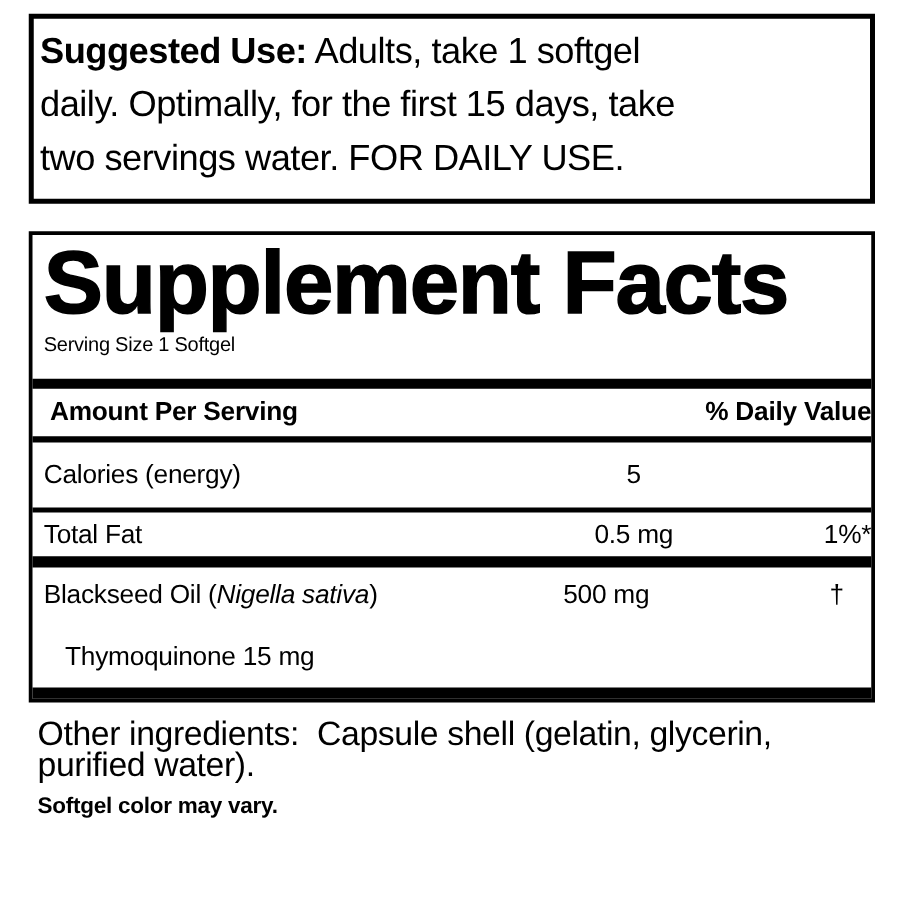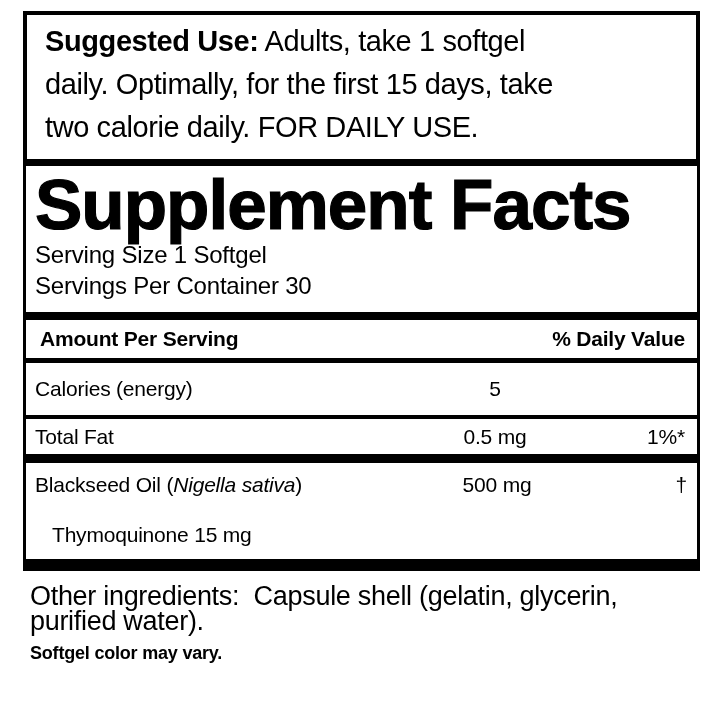--- a/index.html
+++ b/index.html
@@ -5,73 +5,72 @@
   html,body{margin:0;padding:0;}
   body{
     width:725px;height:725px;background:#ffffff;position:relative;
     font-family:"Liberation Sans",sans-serif;color:#000;
     -webkit-font-smoothing:antialiased;
   }
   .canvas{position:absolute;left:23px;top:11px;width:677px;}
   .box{border:4px solid #000;background:#fff;box-sizing:border-box;}
 
   
-  .suggested{padding:5px 8px 10px 18px;}
+  .suggested{padding:5px 8px 10px 5px;margin-bottom:22px;}
   .sug-line{font-size:29px;line-height:43px;letter-spacing:-0.4px;white-space:nowrap;}
   .sug-line b{font-weight:bold;}
 
   
   .facts{padding:0;border-width:3px;}
   .facts-title{
     margin:4px 0 0 0;padding:0 0 0 9px;
     font-size:71px;font-weight:bold;line-height:69px;letter-spacing:-1px;
     -webkit-text-stroke:1.2px #000;white-space:nowrap;
   }
   .serving-block{margin:0 0 11px 0;}
-  .serving{font-size:24px;line-height:31px;padding:0 9px;letter-spacing:-0.2px;white-space:nowrap;}
+  .serving{font-size:16px;line-height:31px;padding:0 9px;letter-spacing:-0.2px;white-space:nowrap;}
 
   .bar{background:#000;width:100%;}
   .b8{height:8px}.b5{height:5px}.b4{height:4px}.b9{height:9px}
 
-  .row{display:flex;align-items:center;font-size:21px;padding:0 12px 0 9px;letter-spacing:-0.2px;}
+  .row{display:flex;align-items:center;font-size:21px;padding:0 0 0 9px;letter-spacing:-0.2px;}
   .hdr-row{height:38px;font-weight:bold;padding-left:14px;}
   .hdr-dv{margin-left:auto;}
   .r-cal{height:52px;border-radius:17px;}
   .r-fat{height:35px;}
   .col-name{flex:1;white-space:nowrap;}
   .col-amount{width:190px;text-align:center;white-space:nowrap;}
   .col-dv{width:95px;text-align:right;white-space:nowrap;}
 
-  .ing{padding:8px 10px 11px 9px;font-size:21px;letter-spacing:-0.2px;}
+  .ing{padding:8px 22px 11px 9px;font-size:21px;letter-spacing:-0.2px;}
   .ing-line1{display:flex;align-items:baseline;line-height:27px;}
   .ing-sub{padding-left:17px;margin-top:23px;line-height:27px;white-space:nowrap;}
 
   .footnotes{padding:6px 9px 8px 9px;font-size:20.5px;line-height:33.5px;letter-spacing:-0.2px;}
   .footnote{white-space:nowrap;}
 
   .other{font-size:27px;margin:13px 0 0 7px;letter-spacing:-0.3px;white-space:pre-wrap;line-height:25px;}
   .softgel{font-size:18px;font-weight:bold;margin:6px 0 0 7px;letter-spacing:-0.2px;line-height:26px;}
 </style>
 </head>
 <body>
 
 <div class="canvas">
 
   <div class="box suggested">
     <div class="sug-line"><b>Suggested Use:</b><span> Adults, take 1 softgel</span></div>
     <div class="sug-line">daily. Optimally, for the first 15 days, take</div>
-    <div class="sug-line">two calorie daily. FOR DAILY USE.</div>
+    <div class="sug-line">two servings water. FOR DAILY USE.</div>
   </div>
 
   <div class="box facts">
     <h1 class="facts-title">Supplement Facts</h1>
 
     <div class="serving-block">
       <div class="serving">Serving Size 1 Softgel</div>
-      <div class="serving">Servings Per Container 30</div>
     </div>
 
     <div class="bar b8"></div>
 
     <div class="row hdr-row">
       <span>Amount Per Serving</span>
       <span class="hdr-dv">% Daily Value</span>
     </div>
 
     <div class="bar b5"></div>

